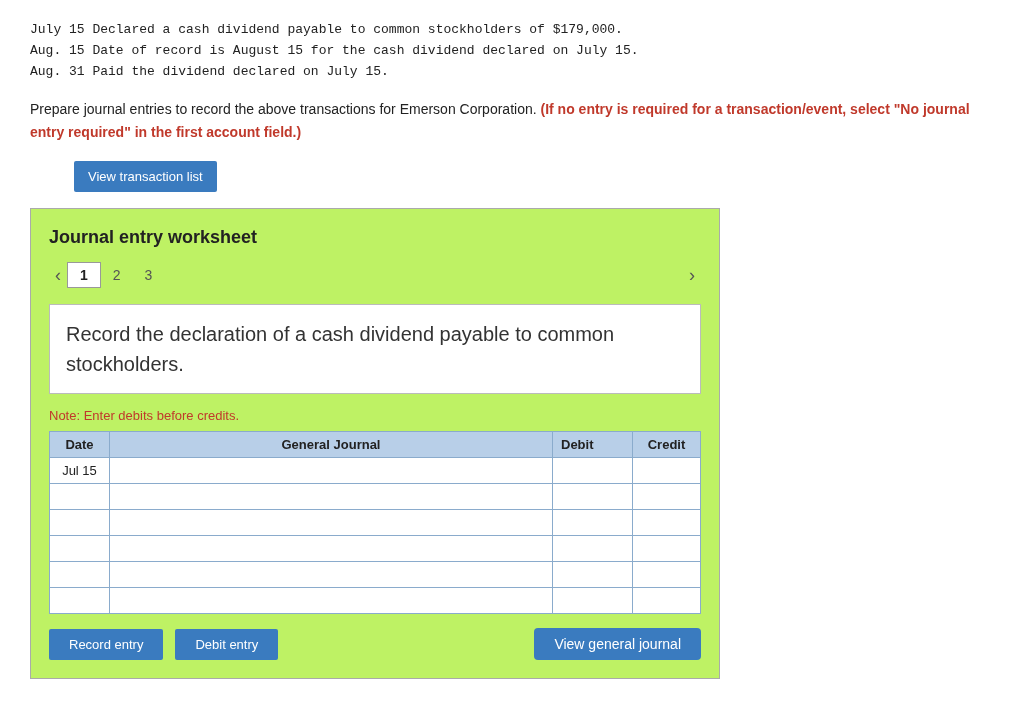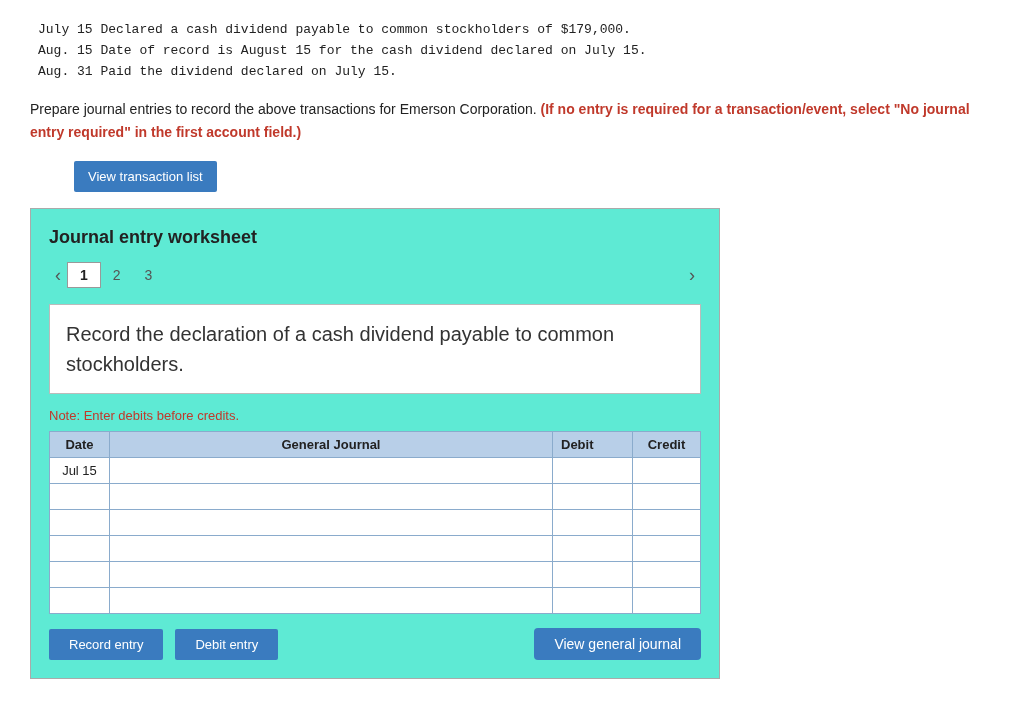--- a/index.html
+++ b/index.html
@@ -9,21 +9,20 @@
       background: #fff;
       color: #222;
       padding: 20px 30px;
     }
     .intro-text {
       font-family: 'Courier New', monospace;
       font-size: 13px;
       line-height: 1.6;
       margin-bottom: 16px;
       color: #222;
-      margin-left: 8px;
     }
     .instruction-text {
       font-size: 14px;
       margin-bottom: 18px;
       line-height: 1.6;
     }
     .instruction-text .highlight {
       color: #c0392b;
       font-weight: bold;
     }
@@ -33,21 +32,21 @@
       border: none;
       padding: 8px 14px;
       font-size: 13px;
       cursor: pointer;
       margin-bottom: 16px;
       border-radius: 2px;
       margin-left: 44px;
     }
     .worksheet-container {
       border: 1px solid #aaa;
-      background: #5eead4;
+      background: #bef264;
       padding: 18px 18px 18px 18px;
       max-width: 690px;
     }
     .worksheet-title {
       font-size: 18px;
       font-weight: bold;
       margin-bottom: 14px;
       color: #222;
     }
     .tab-nav {

